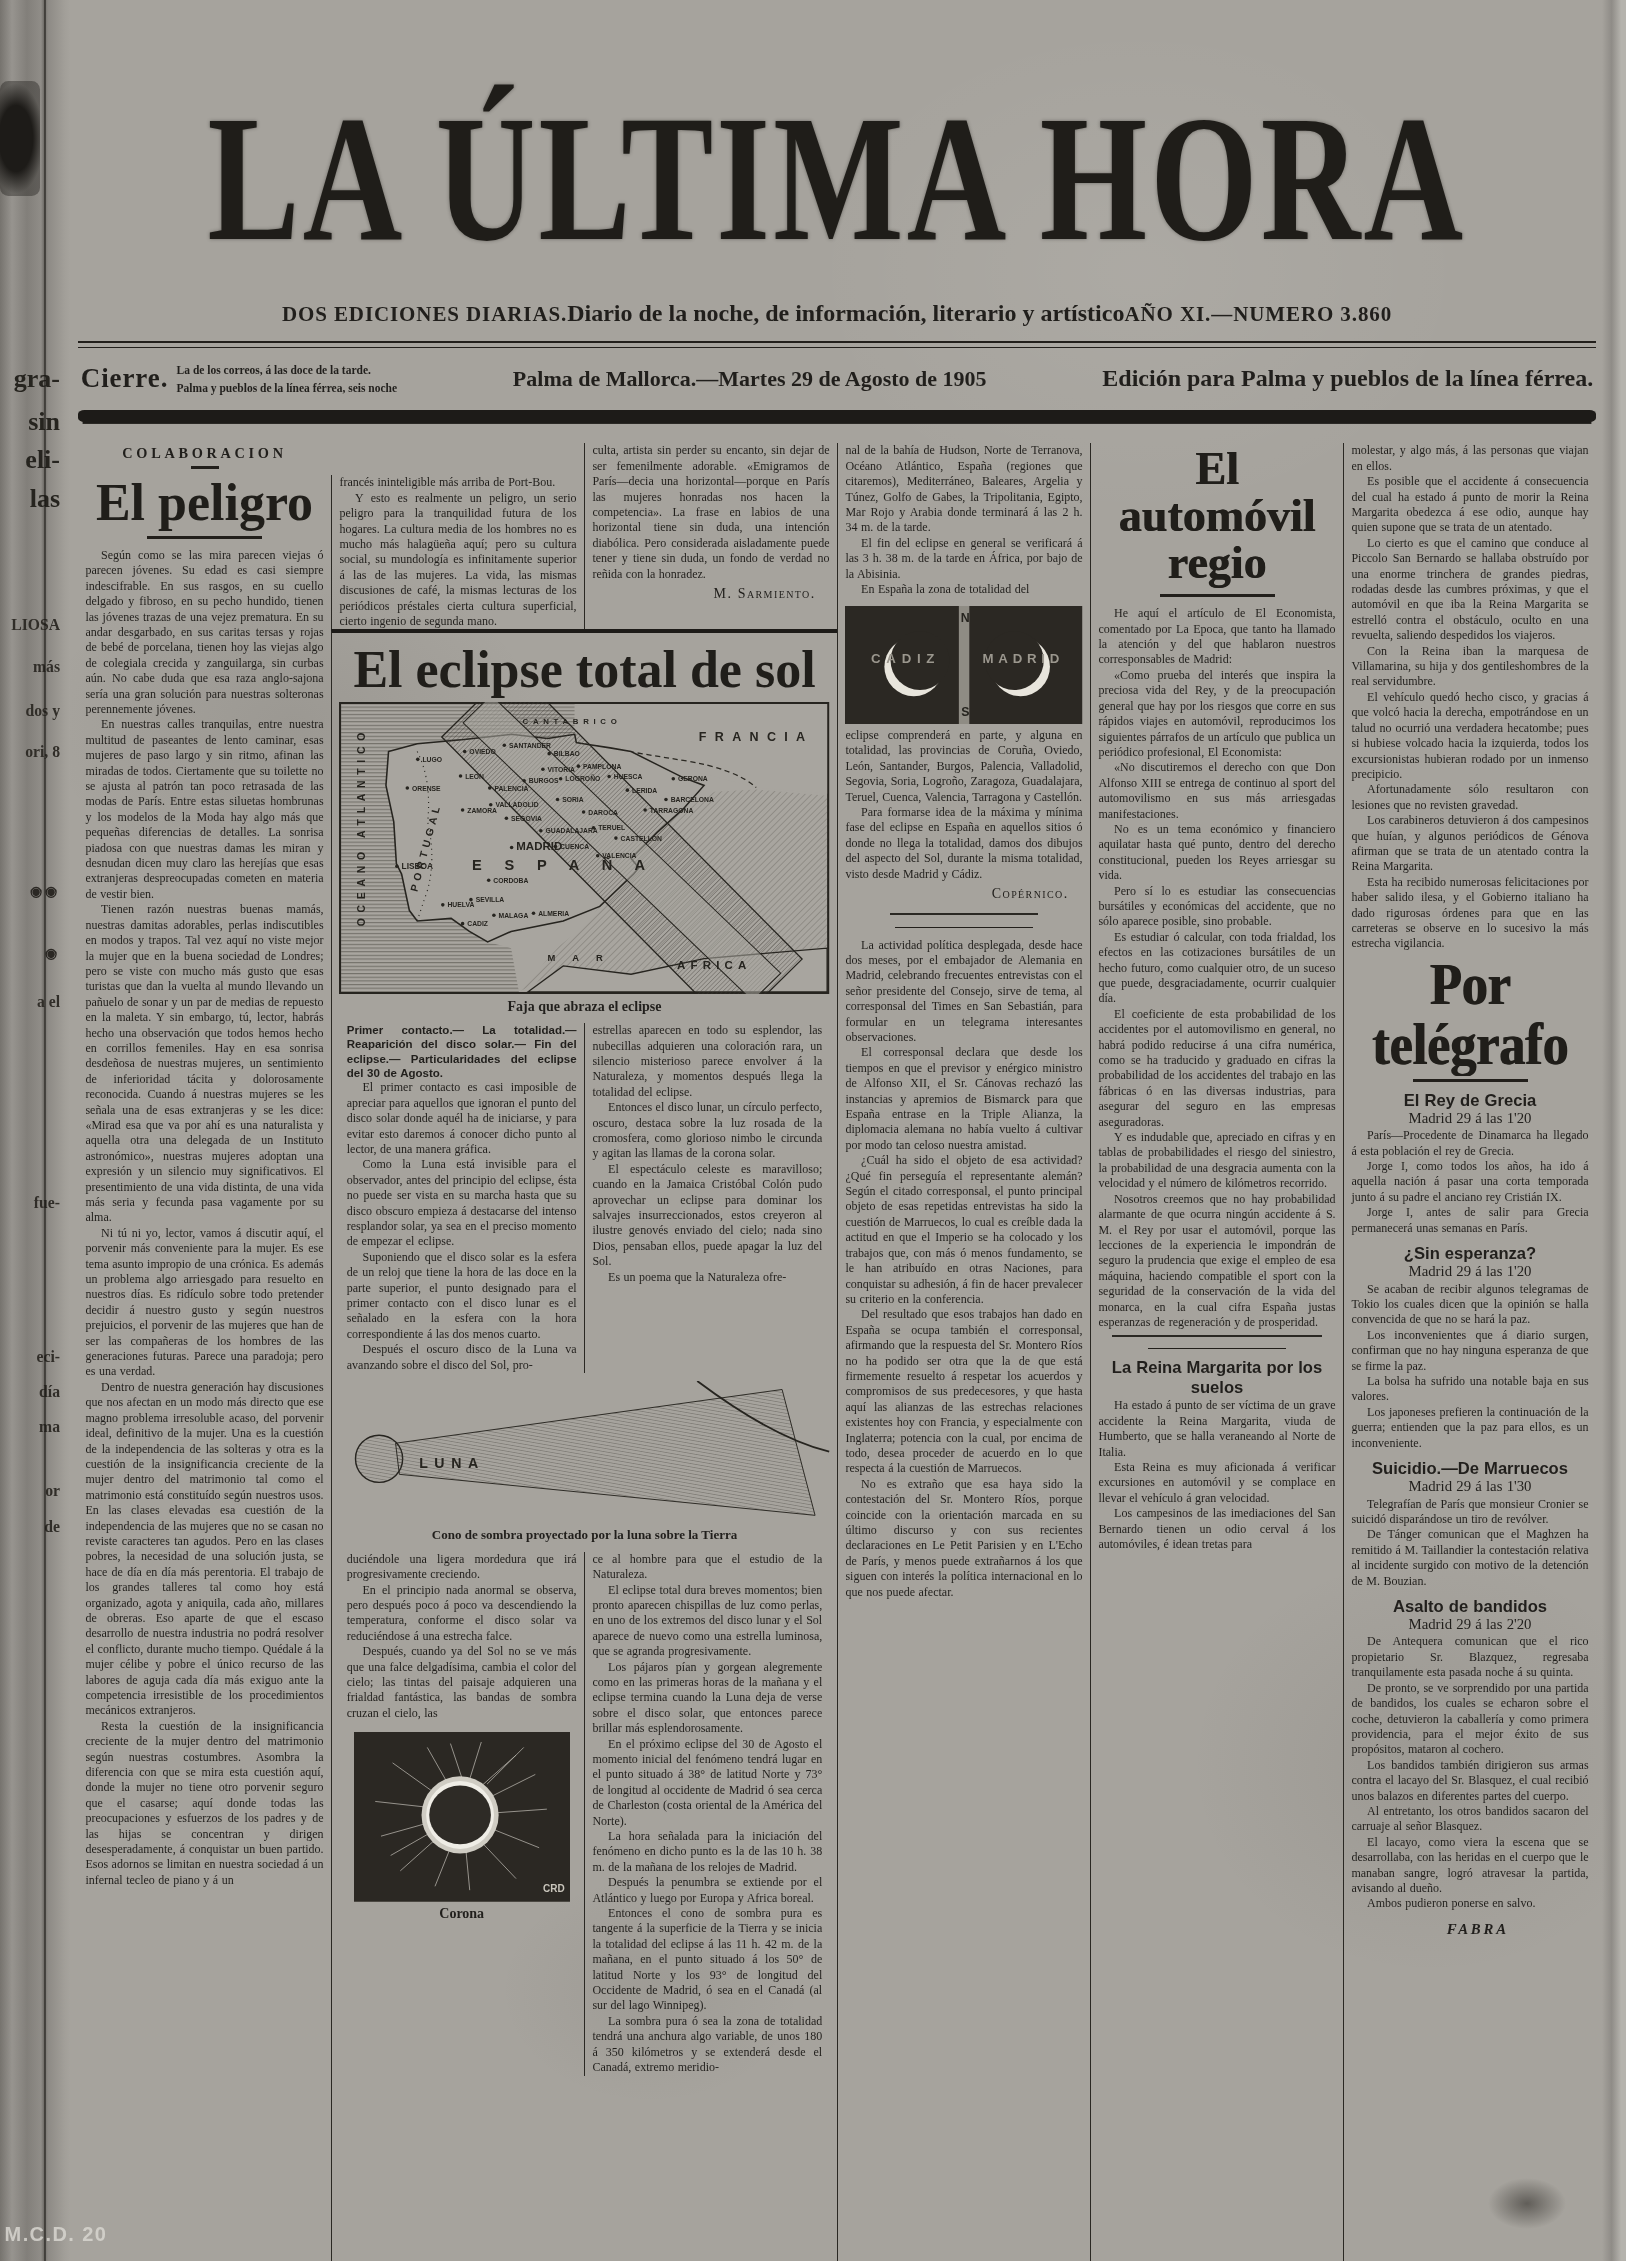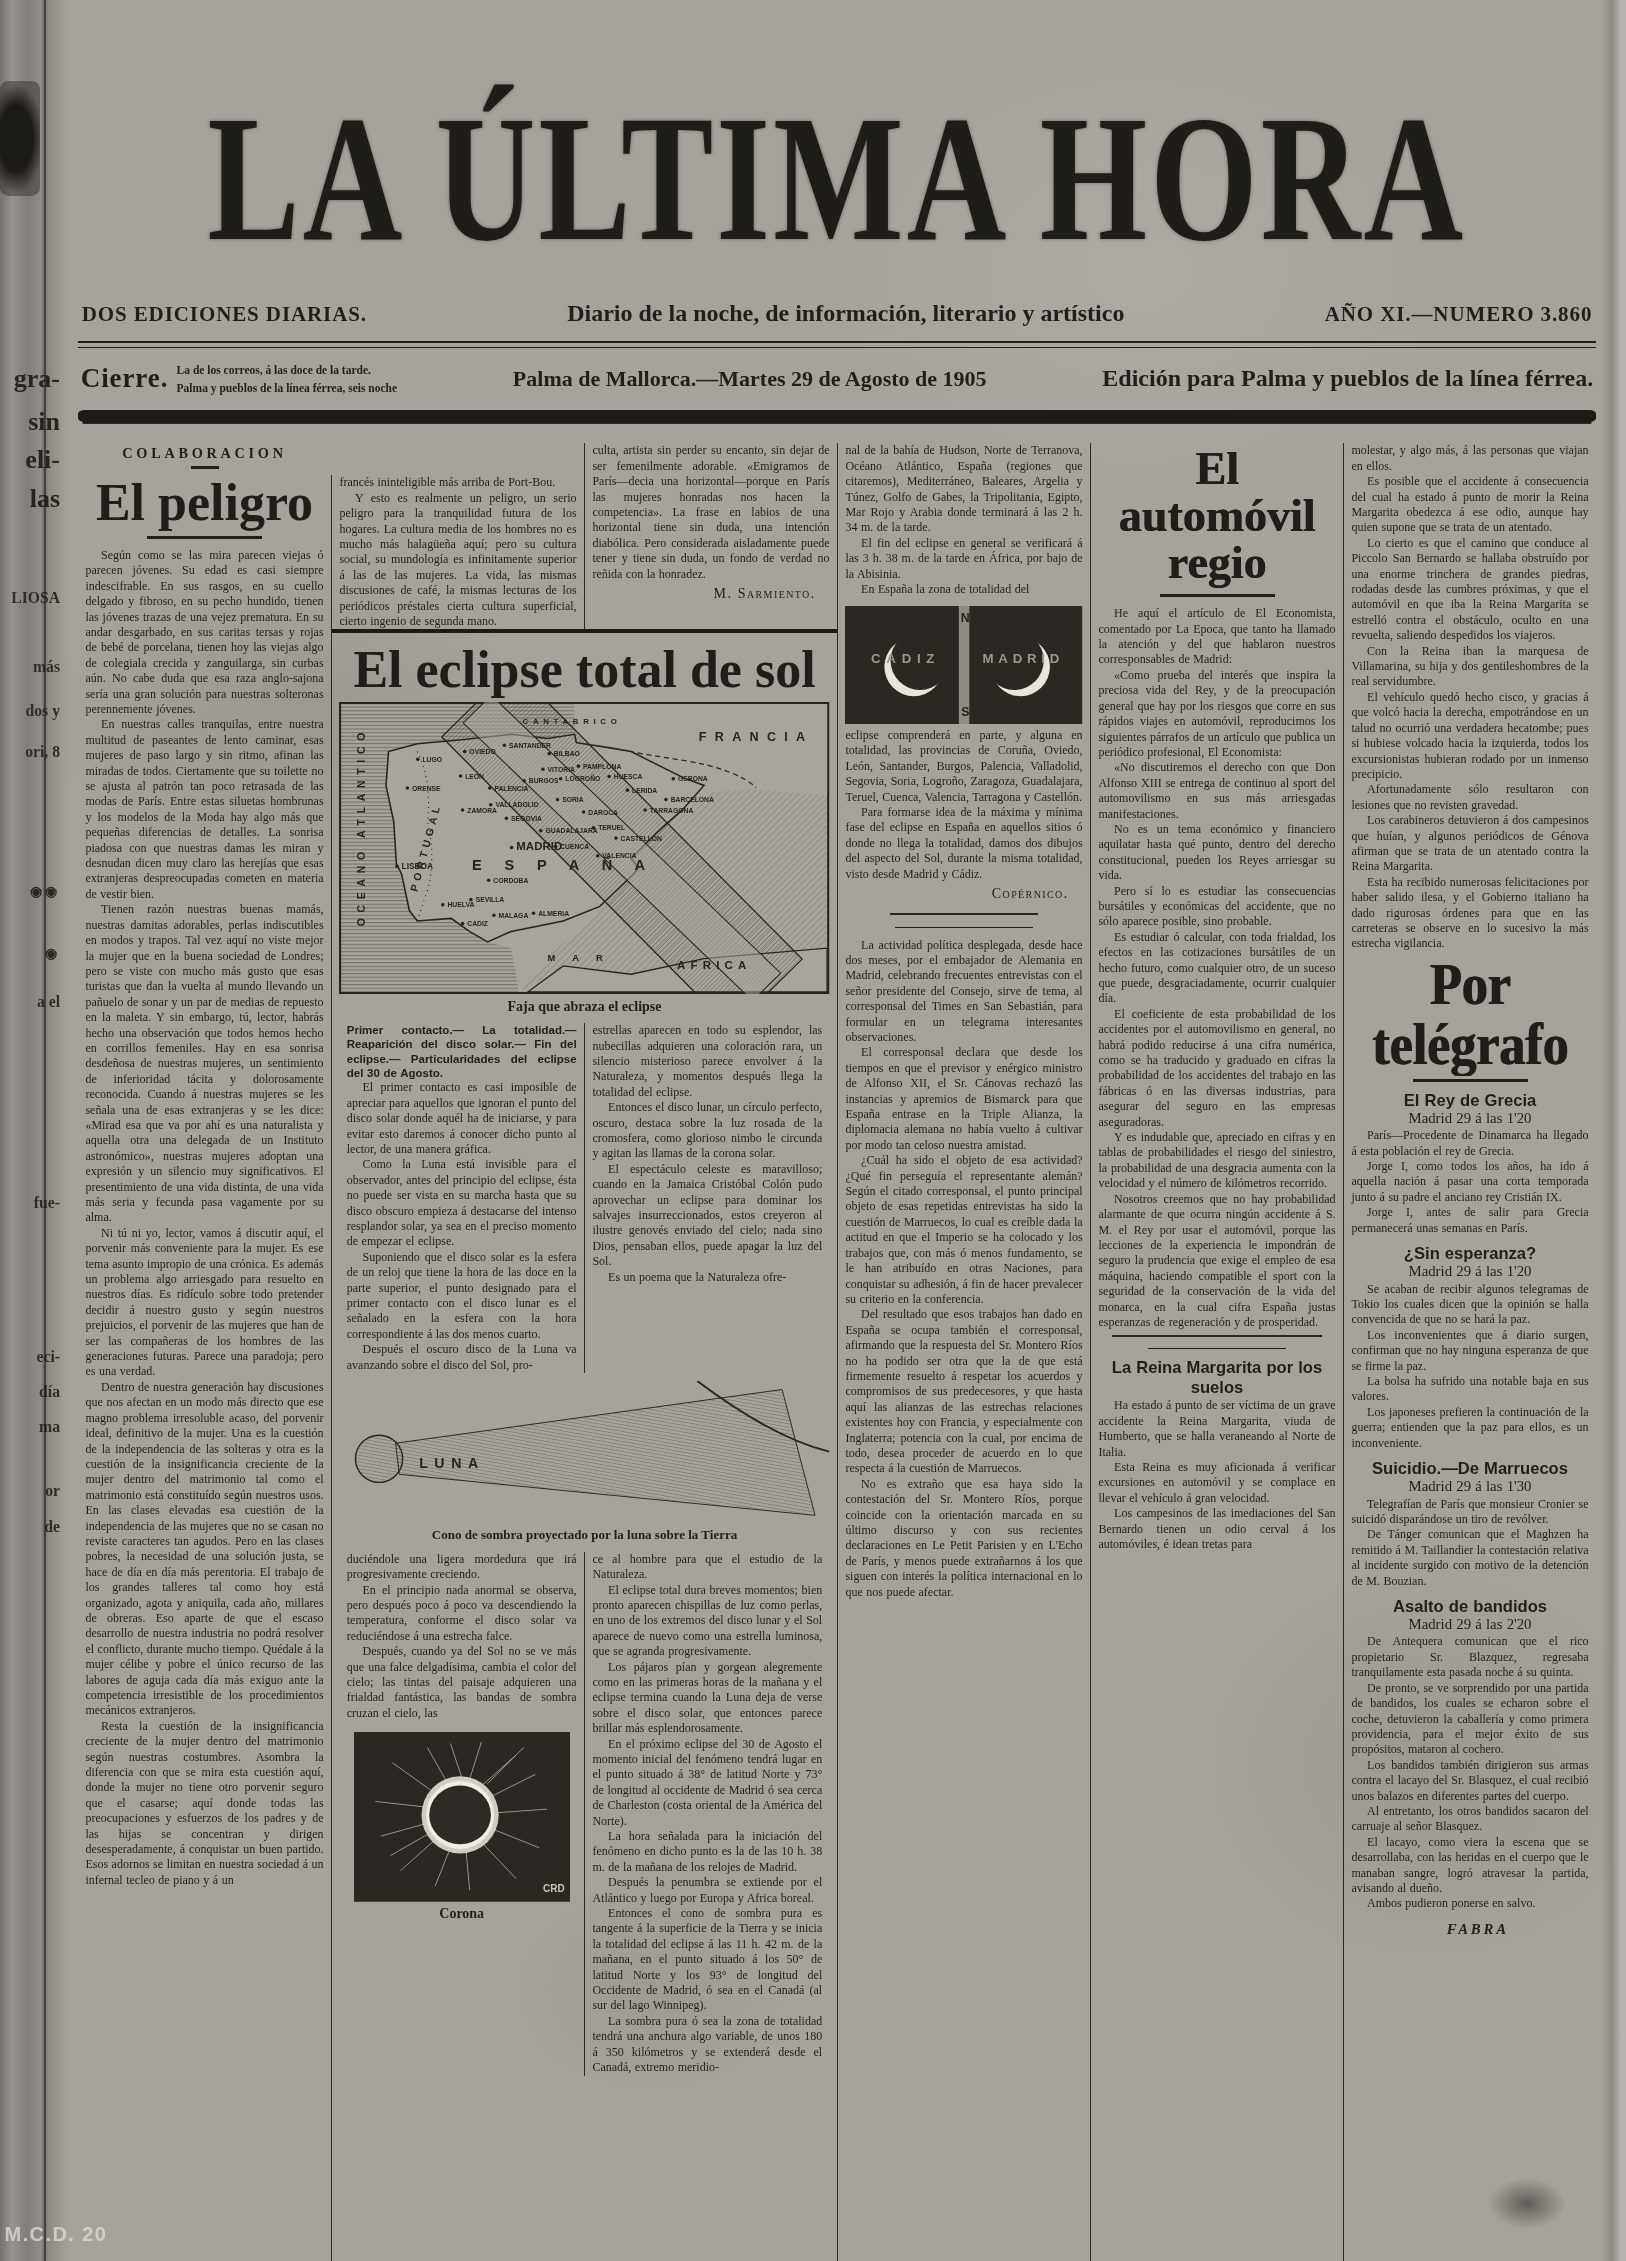--- a/index.html
+++ b/index.html
@@ -24,21 +24,21 @@
      background:linear-gradient(90deg,rgba(110,107,102,0),#8f8c87 40%,#b5b3ad 80%);}
   .smudge{position:absolute;right:60px;bottom:32px;width:78px;height:51px;border-radius:50%;
      background:radial-gradient(closest-side,rgba(40,37,33,.55),rgba(40,37,33,0));z-index:2;}
   
   .content{position:absolute;left:78px;right:30px;top:0;bottom:0;}
   
   .masthead{padding-top:69px;}
   .masthead-title{height:219px;font-size:138px;line-height:170px;font-weight:bold;text-align:center;
      letter-spacing:3.2px;white-space:nowrap;transform:scaleY(1.3);transform-origin:center top;
      color:#1f1d19;text-shadow:0 0 3.2px rgba(33,30,26,.45);}
-  .masthead-row{display:flex;justify-content:space-between;align-items:baseline;margin-top:12px;padding:0 3.7px;}
+  .masthead-row{display:flex;justify-content:center;align-items:baseline;margin-top:12px;padding:0 3.7px;}
   .mast-left,.mast-right{font-weight:bold;font-size:21px;letter-spacing:0.9px;}
   .mast-center{font-weight:bold;font-size:24px;}
   .rule-double{margin-top:14px;border-top:2.8px solid #221f1b;border-bottom:1.4px solid #221f1b;height:4.1px;}
   .dateline{display:flex;justify-content:space-between;align-items:center;margin-top:3.7px;min-height:54px;padding:0 2.8px;}
   .cierre{display:flex;align-items:center;gap:8.3px;}
   .cierre-label{font-weight:bold;font-size:27px;letter-spacing:0.9px;}
   .cierre-lines{display:flex;flex-direction:column;gap:6.5px;font-weight:bold;font-size:11.5px;line-height:12px;}
   .date-center{font-weight:bold;font-size:22px;}
   .date-right{font-weight:bold;font-size:24px;}
   .rule-thick{height:12px;background:#1d1b18;border-radius:6.5px/4.1px;margin-top:4.6px;
@@ -94,21 +94,21 @@
 <body>
 
 <div class="page">
 
   <div class="torn-strip">
       <div class="frag blob" style="top: 81px;"></div>
       <div class="frag " style="top: 364px;">gra-</div>
       <div class="frag " style="top: 407px;">sin</div>
       <div class="frag " style="top: 445px;">eli-</div>
       <div class="frag " style="top: 484px;">las</div>
-      <div class="frag small" style="top: 589px;">LIOSA</div>
+      <div class="frag small" style="top: 616px;">LIOSA</div>
       <div class="frag small" style="top: 658px;">más</div>
       <div class="frag small" style="top: 702px;">dos y</div>
       <div class="frag small" style="top: 743px;">ori, 8</div>
       <div class="frag marks" style="top: 883px;">◉◉</div>
       <div class="frag marks" style="top: 945px;">◉</div>
       <div class="frag small" style="top: 993px;">a el</div>
       <div class="frag small" style="top: 1194px;">fue-</div>
       <div class="frag small" style="top: 1348px;">eci-</div>
       <div class="frag small" style="top: 1383px;">día</div>
       <div class="frag small" style="top: 1418px;">ma</div>

